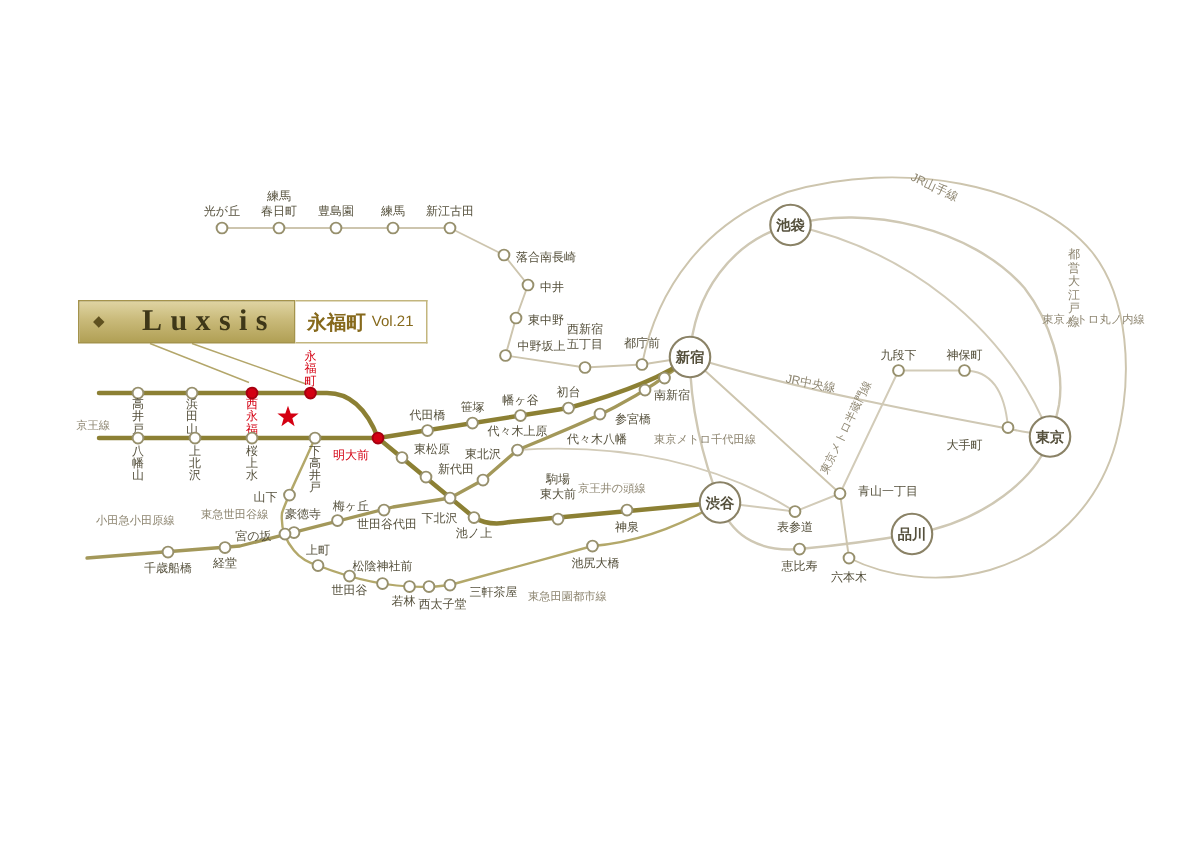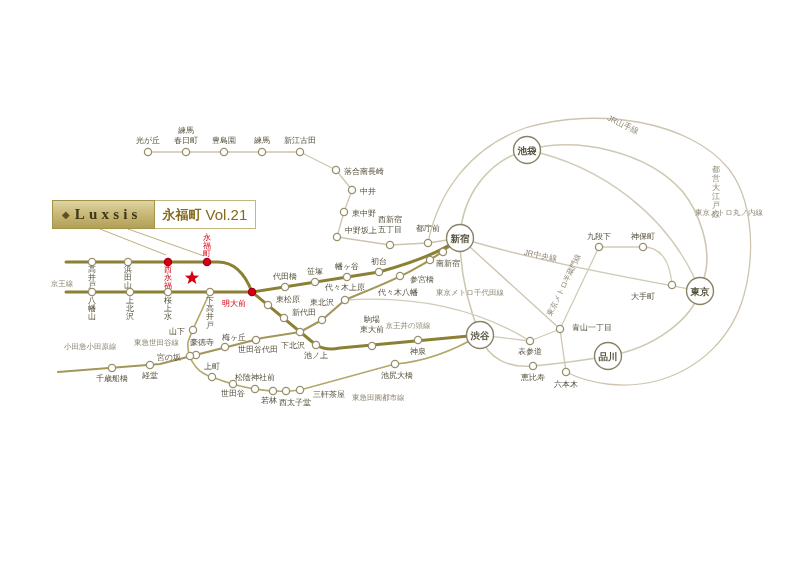--- a/index.html
+++ b/index.html
@@ -4,25 +4,25 @@
 <style>
   html,body{margin:0;padding:0;background:#ffffff;}
   body{font-family:"Liberation Sans","DejaVu Sans",sans-serif;}
   .stage{position:relative;width:800px;height:565px;background:#fff;overflow:hidden;margin:0 auto;}
   svg{position:absolute;left:0;top:0;}
   .logo-wrap{position:absolute;left:52px;top:200px;display:flex;align-items:stretch;height:29px;}
   .logo-gold{display:flex;align-items:center;gap:5px;padding:0 12px 0 9px;
     background:linear-gradient(180deg,#dfd4a2 0%,#c9ba7a 45%,#b1a055 100%);
     border:1px solid #a4934c;}
   .emblem{color:#5f5120;font-size:10px;line-height:1;}
-  .brand{font-family:"Liberation Serif","DejaVu Serif",serif;font-size:15px;letter-spacing:.28em;color:#3e3718;font-weight:bold;}
+  .brand{font-family:"Liberation Serif","DejaVu Serif",serif;font-size:20px;letter-spacing:.28em;color:#3e3718;font-weight:bold;margin-left:20px;}
   .logo-sub{display:flex;align-items:baseline;gap:4px;padding:0 8px;background:#ffffff;
     border:1px solid #c3b67e;border-left:none;}
   .sub-main{font-size:13px;font-weight:bold;color:#86691c;align-self:center;}
-  .sub-vol{font-size:15px;color:#86691c;align-self:center;}
+  .sub-vol{font-size:10px;color:#86691c;align-self:center;}
 </style>
 </head>
 <body>
 
 <div class="stage">
   <svg id="map" width="800" height="565" viewBox="0 0 800 565">
       <path d="M 460,238 C 462,196 488,160 527,150 C 578,136 648,152 683,192 C 700,214 710,246 706,270 C 704,280 702,286 700,291 C 692,318 656,348 608,356 C 580,361 555,364 533,366 C 510,368 488,360 480,335 C 468,305 460,270 460,238 Z" fill="none" stroke="#cfc8b4" stroke-width="1.6" stroke-linecap="round" stroke-linejoin="round"></path>
       <path d="M 428,243 C 438,192 470,148 525,128 C 600,106 690,122 728,168 C 752,198 756,250 744,295 C 732,338 700,368 660,380 C 625,390 590,384 566,372 L 560,329 L 460,238" fill="none" stroke="#cdc5ae" stroke-width="1.3" stroke-linecap="round" stroke-linejoin="round"></path>
       <path d="M 148,152 L 300,152 L 336,170 L 352,190 L 344,212 L 337,237 L 390,245 L 428,243 L 460,238" fill="none" stroke="#cdc5ae" stroke-width="1.3" stroke-linecap="round" stroke-linejoin="round"></path>
       <path d="M 527,150 C 600,165 670,215 700,291" fill="none" stroke="#d2cbb8" stroke-width="1.3" stroke-linecap="round" stroke-linejoin="round"></path>

